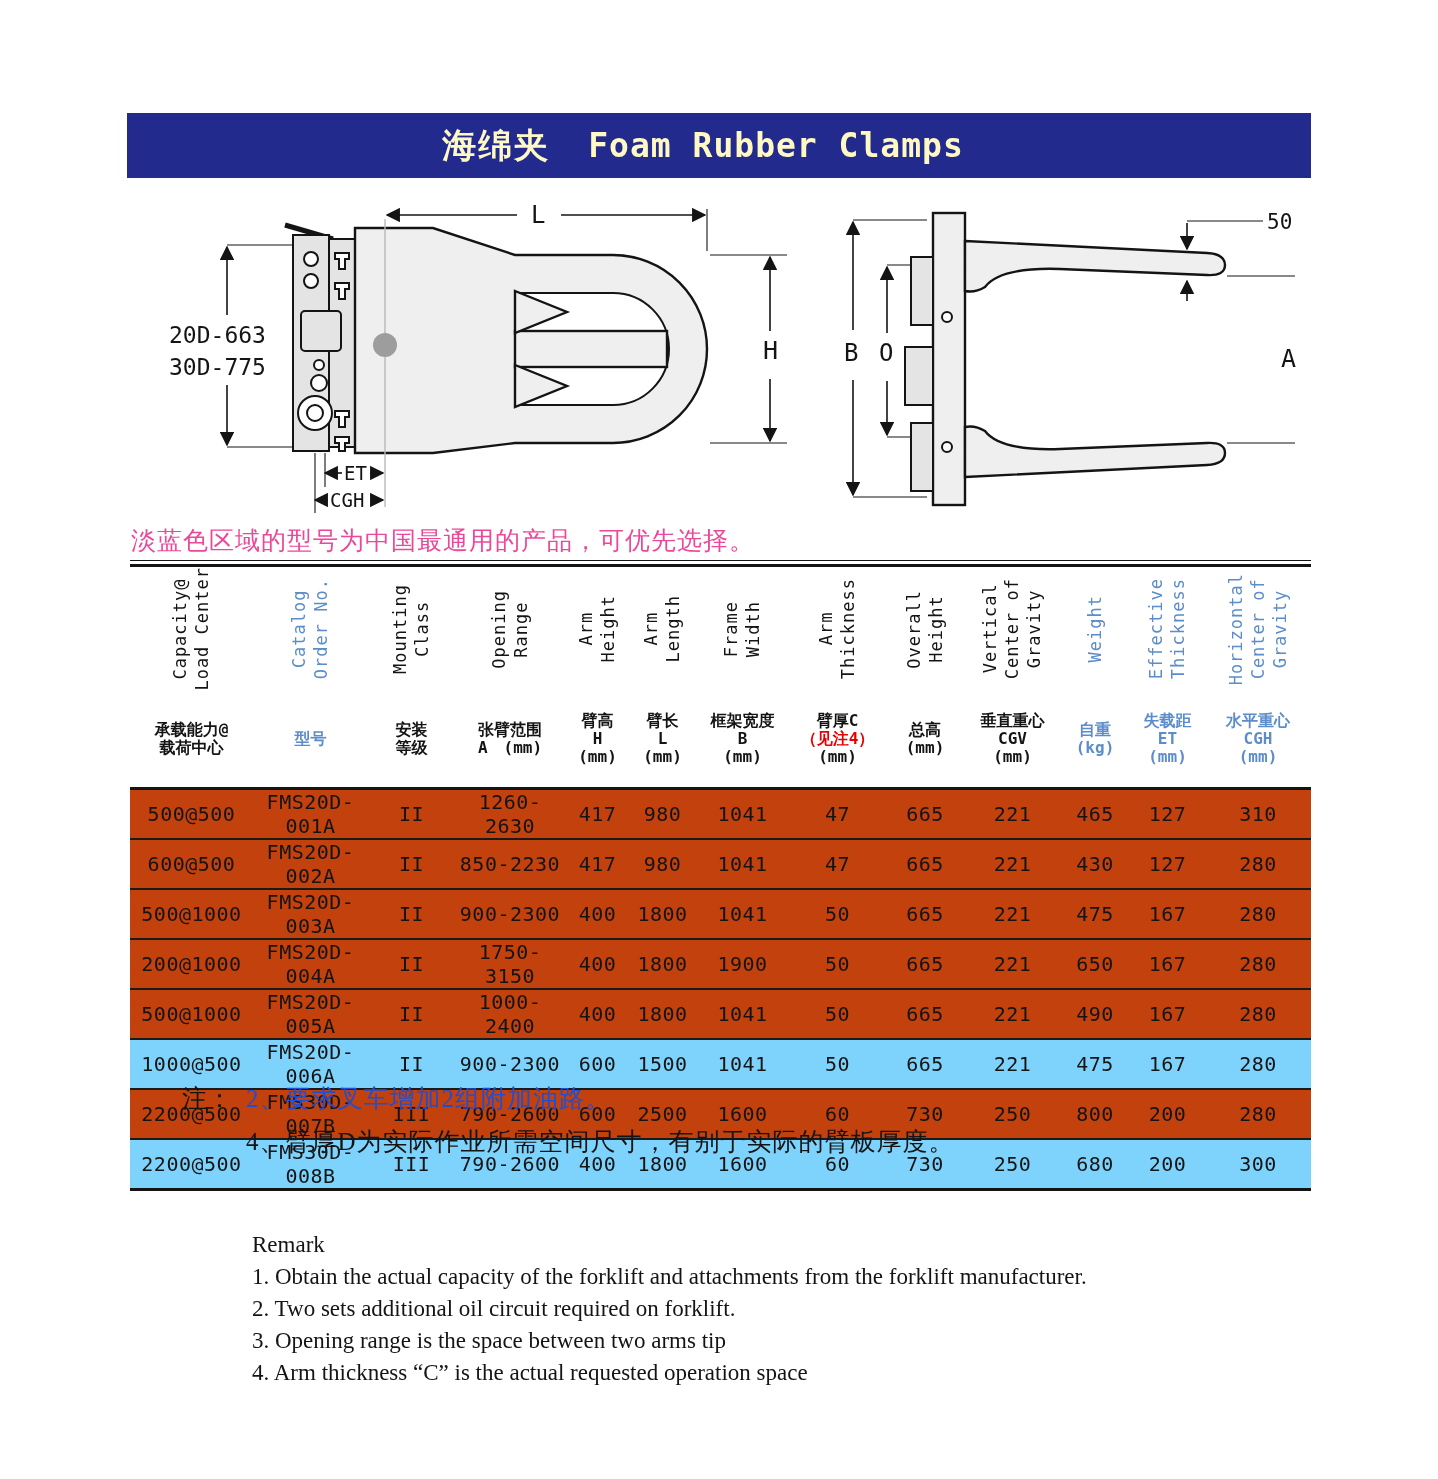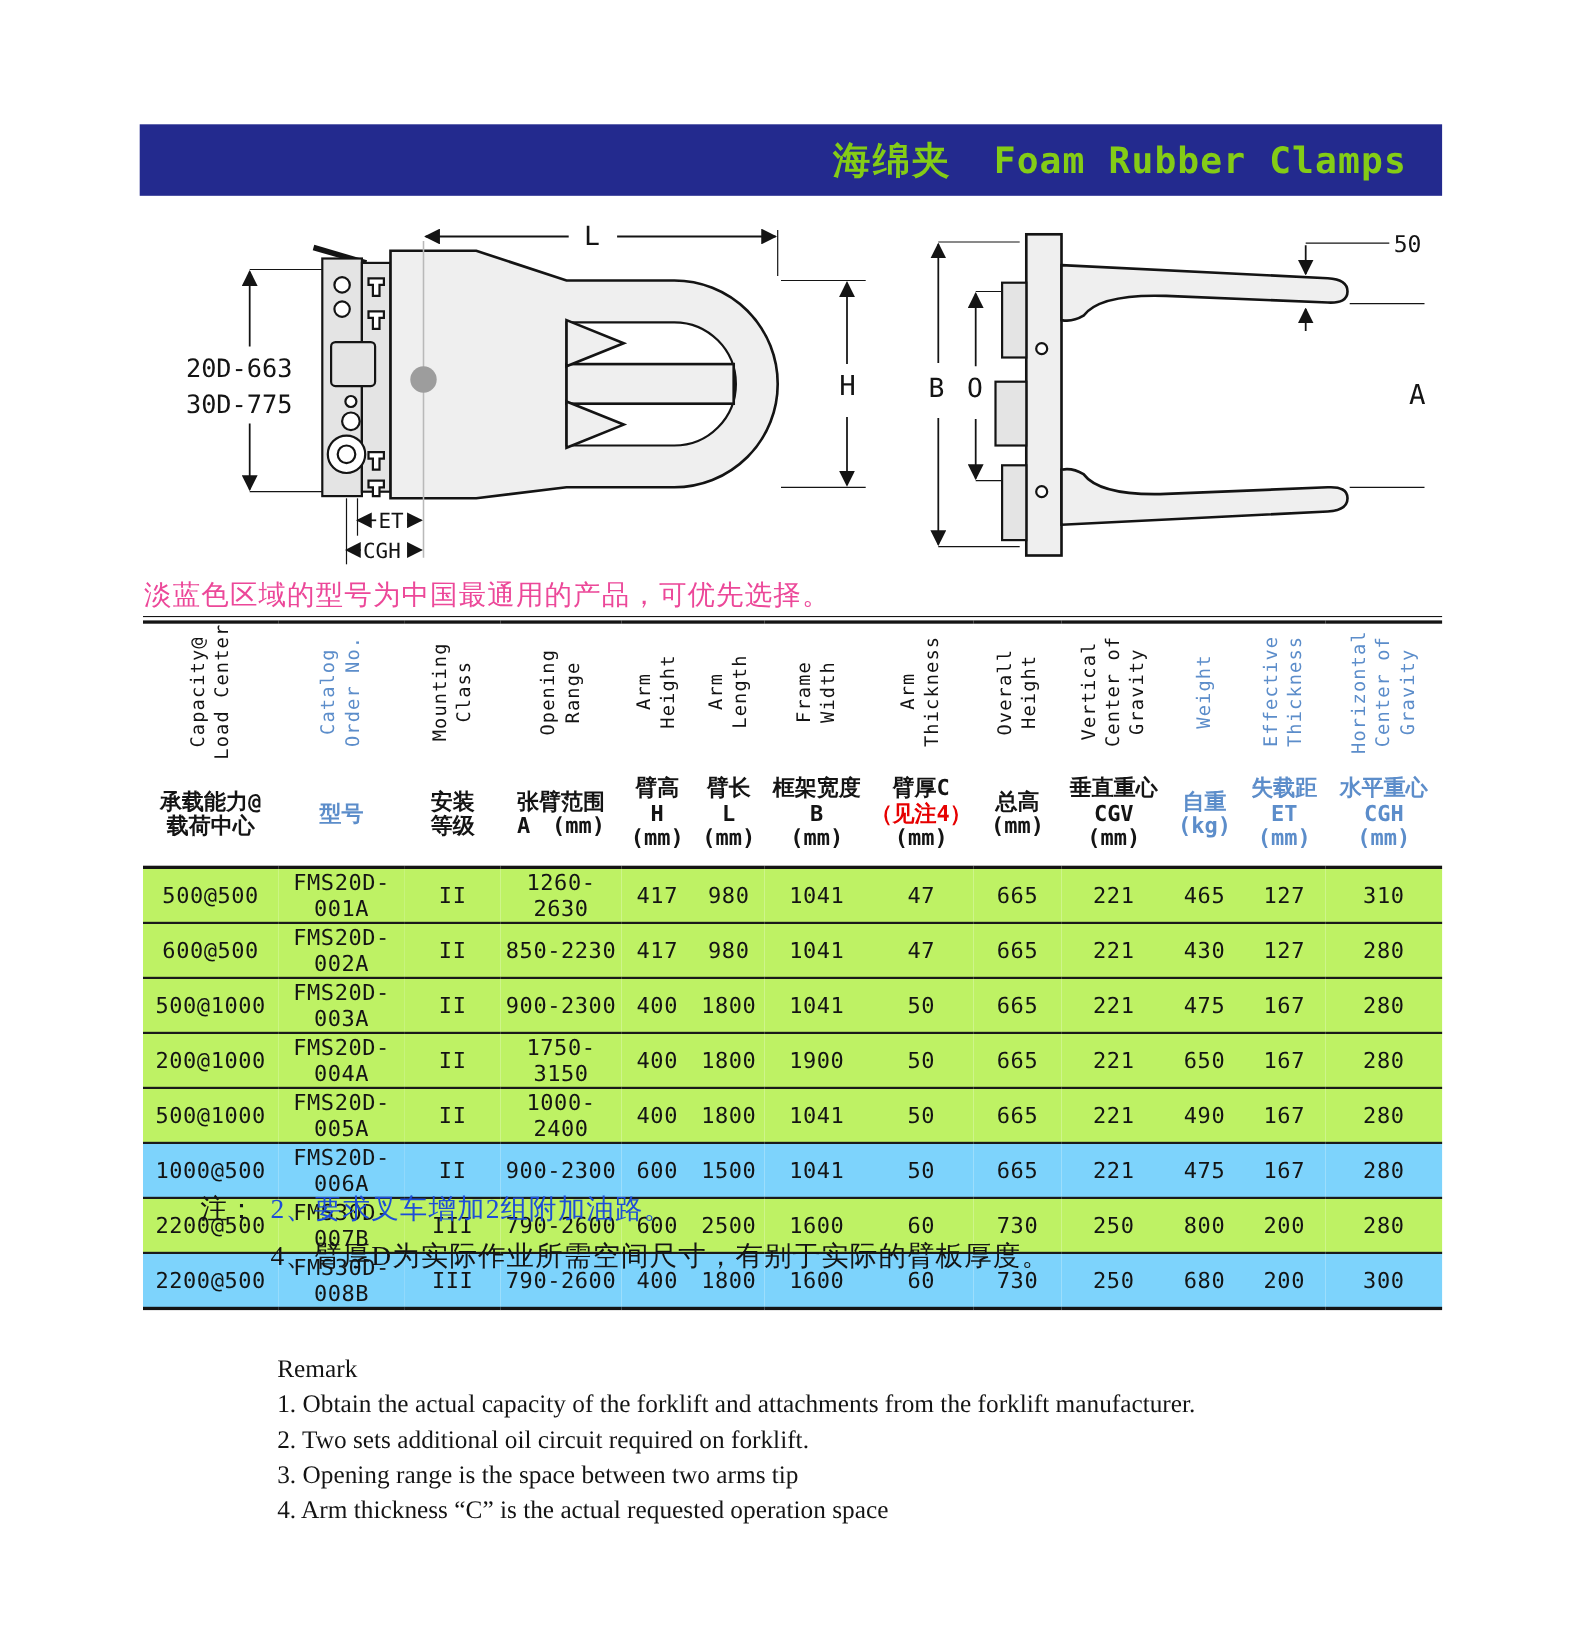--- a/index.html
+++ b/index.html
@@ -3,21 +3,21 @@
 <meta charset="utf-8">
 <style>
   html,body{margin:0;padding:0;background:#ffffff;}
   .page{
     position:relative;width:1438px;height:1479px;background:#fff;overflow:hidden;
     font-family:"DejaVu Sans Mono","DejaVu Sans",sans-serif;color:#141414;
   }
   
   .title-bar{
     position:absolute;left:127px;top:113px;width:1184px;height:65px;
-    background:#232a8e;color:#84cc16;display:flex;align-items:center;justify-content:flex-end;
+    background:#232a8e;color:#fef9c3;display:flex;align-items:center;justify-content:center;
     padding-right:32px;box-sizing:border-box;gap:38px;
   }
   .title-bar .t-cn{font-size:34px;font-weight:bold;letter-spacing:2px;}
   .title-bar .t-en{font-size:33px;font-weight:bold;letter-spacing:1px;}
   
   .svgwrap{position:absolute;}
   .dg-line{stroke:#141414;stroke-width:1.6;fill:none;}
   .dg-thin{stroke:#141414;stroke-width:1.1;fill:none;}
   .dg-out{stroke:#141414;stroke-width:2.4;fill:#efefef;}
   .dg-out2{stroke:#141414;stroke-width:2;fill:#e4e4e4;}
@@ -37,25 +37,25 @@
   table.spec{
     width:1181px;border-collapse:collapse;table-layout:fixed;
     border-top:3px solid #141414;border-bottom:3px solid #141414;
   }
   table.spec th,table.spec td{padding:0;text-align:center;vertical-align:middle;}
   tr.en-row th{height:128px;vertical-align:middle;}
   .vlabel{
     writing-mode:vertical-rl;transform:rotate(180deg);white-space:pre;
     font-size:17px;line-height:1.3;letter-spacing:1px;display:inline-block;font-weight:500;
   }
-  tr.cn-row th{height:88px;font-size:20px;font-weight:600;line-height:1.12;padding-bottom:4px;}
+  tr.cn-row th{height:88px;font-size:16px;font-weight:600;line-height:1.12;padding-bottom:4px;}
   tr.cn-row{border-bottom:3px solid #141414;}
   tbody td{height:37px;font-size:20px;letter-spacing:0.5px;}
   tbody tr{border-bottom:2.5px solid #1a1a1a;background:#7dd3fc;}
-  tbody tr.hl{background:#bef264;}
+  tbody tr.hl{background:#c2410c;}
   .blue{color:#5c8dca;}
   .red{color:#e60000;}
   
   .notes{
     position:absolute;left:182px;top:1082px;display:flex;gap:14px;
     font-family:"Liberation Serif","DejaVu Serif",serif;font-size:25px;color:#141414;
   }
   .notes .note-label{white-space:nowrap;}
   .notes .note-line{margin-bottom:10px;letter-spacing:1px;}
   .notes .note-line.blue{color:#1d4ed8;}

